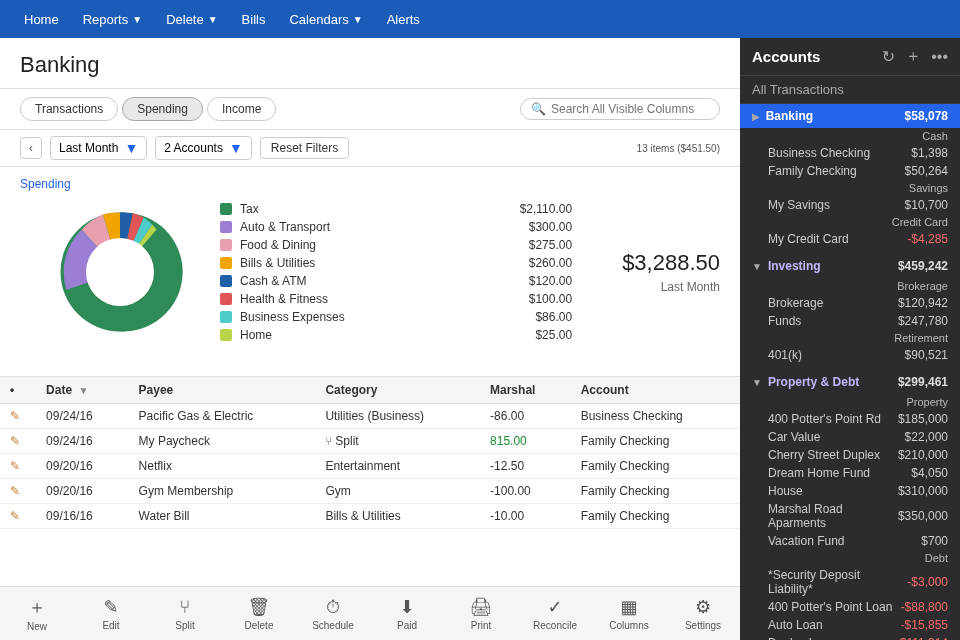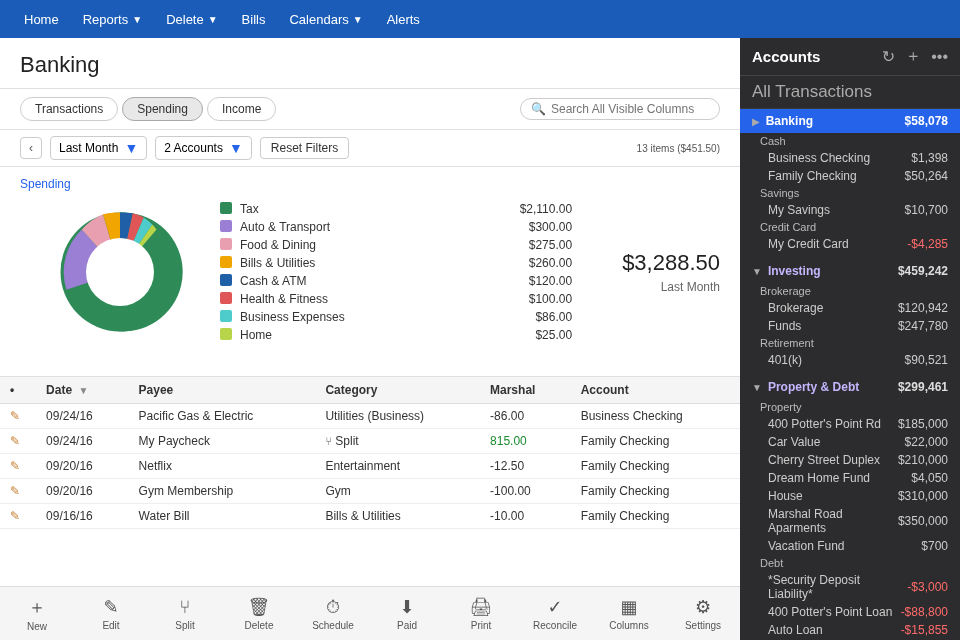--- a/index.html
+++ b/index.html
@@ -173,21 +173,21 @@
     }
     .legend-list {
       flex: 1;
       display: flex;
       flex-direction: column;
       gap: 4px;
       justify-content: center;
     }
     .legend-item {
       display: flex;
-      align-items: flex-start;
+      align-items: center;
       font-size: 12px;
     }
     .legend-dot {
       width: 12px; height: 12px;
       border-radius: 2px;
       margin-right: 8px;
       flex-shrink: 0;
     }
     .legend-name { flex: 1; color: #333; }
     .legend-amount { color: #333; font-size: 12px; min-width: 60px; text-align: right; }
@@ -293,21 +293,21 @@
       flex: 1;
     }
     .sidebar-icon-btn {
       color: #aaa;
       font-size: 16px;
       margin-left: 10px;
       cursor: pointer;
     }
     #sidebar-all-trans {
       padding: 6px 12px;
-      font-size: 17px;
+      font-size: 13px;
       color: #aaa;
       border-bottom: 1px solid #3a3a3c;
     }
     .sidebar-group-header {
       display: flex;
       align-items: center;
       padding: 5px 12px;
       cursor: pointer;
     }
     .sidebar-group-name {
@@ -324,20 +324,21 @@
     .sidebar-collapse-arrow {
       color: #aaa;
       font-size: 10px;
       margin-right: 6px;
     }
     .sidebar-subgroup {
       padding: 2px 12px 2px 20px;
       font-size: 11px;
       color: #bbb;
       font-weight: 500;
+      text-align: right;
     }
     .sidebar-account {
       display: flex;
       align-items: center;
       padding: 2px 12px 2px 28px;
       cursor: pointer;
     }
     .sidebar-account-name {
       font-size: 12px;
       color: #ccc;

